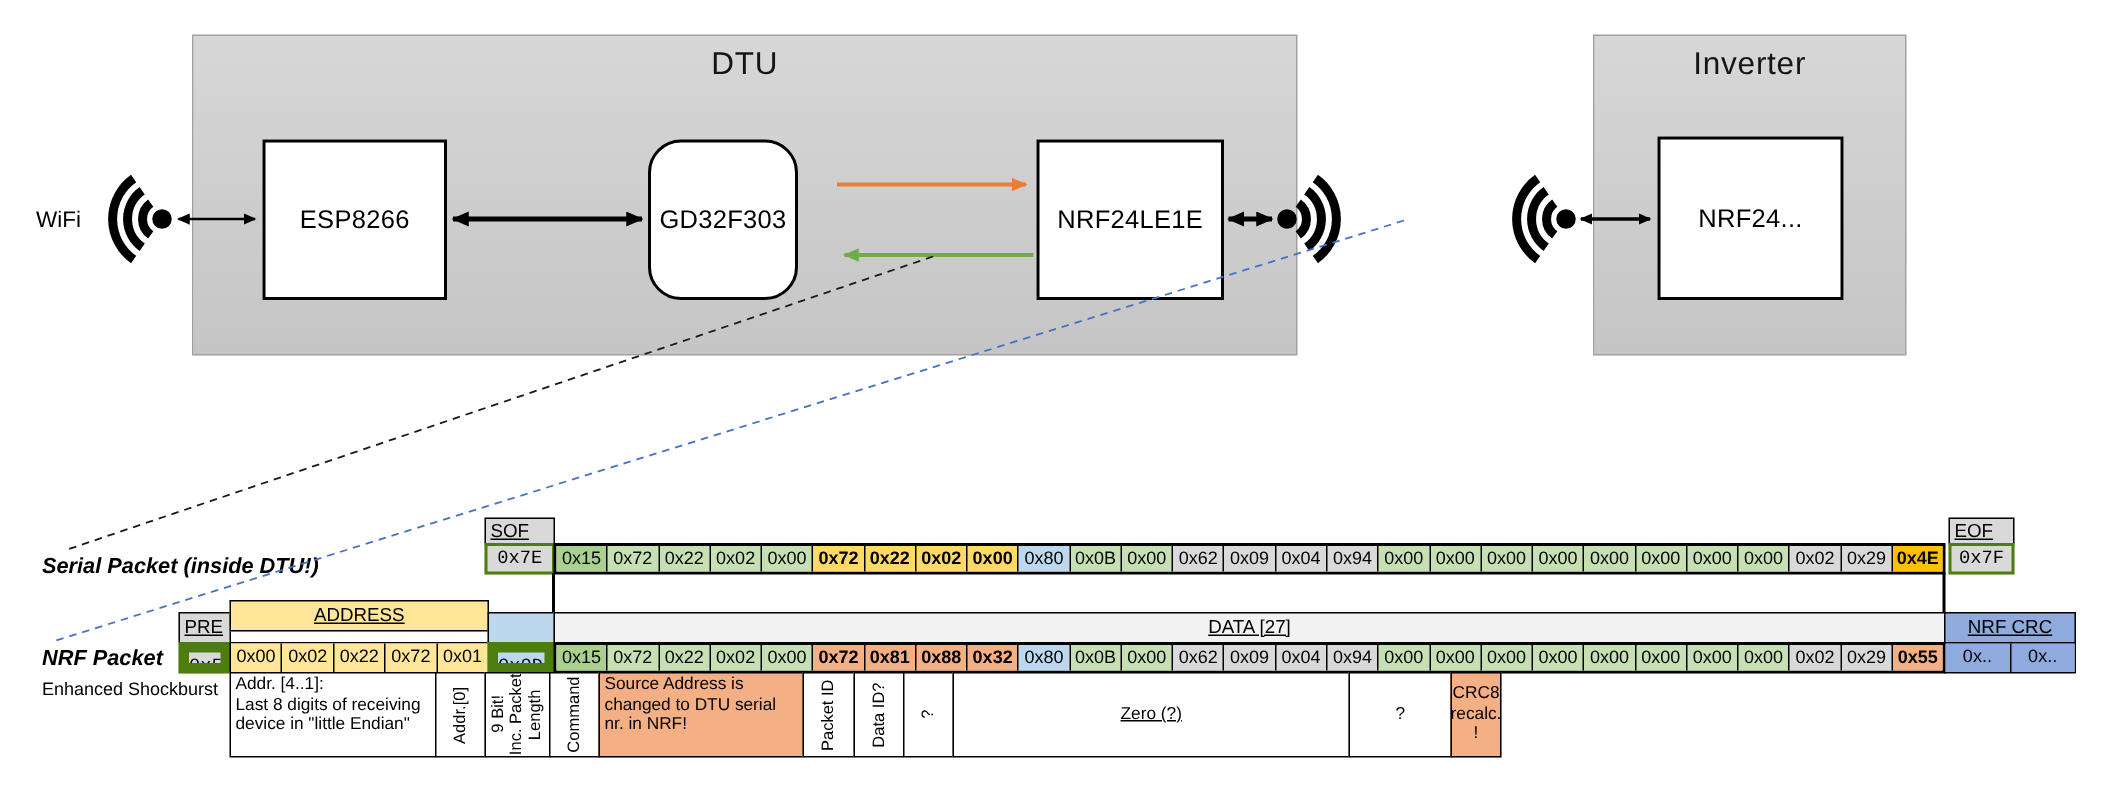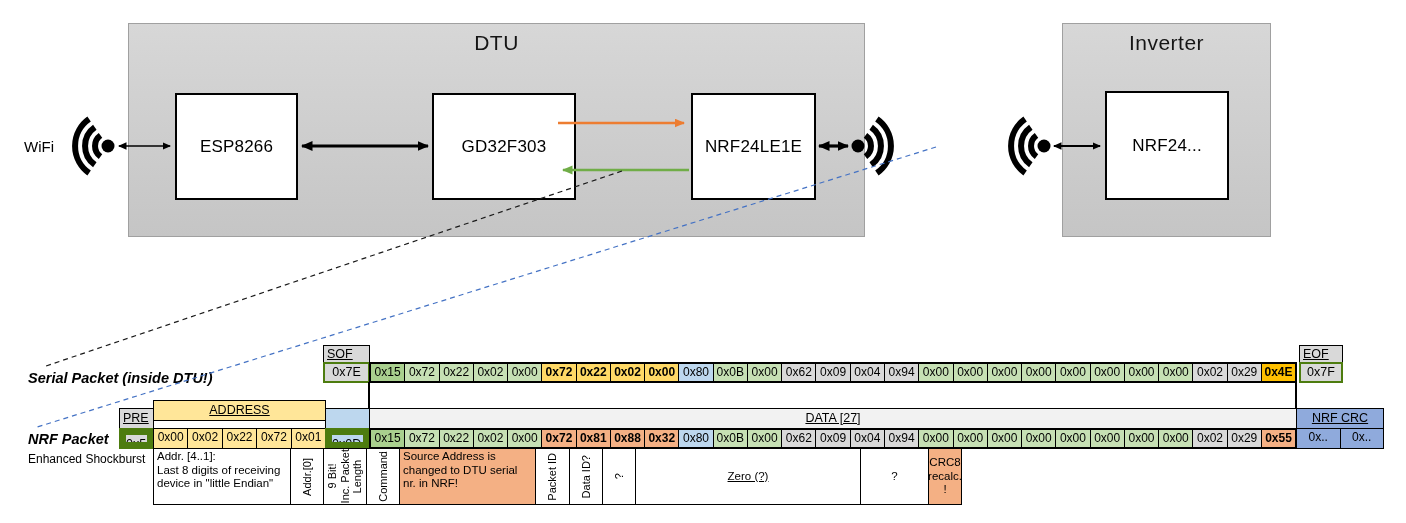--- a/index.html
+++ b/index.html
@@ -31,21 +31,21 @@
   .rowlabel { position:absolute; font-weight:bold; font-style:italic; font-size:14.5px; white-space:nowrap; }
   .sublabel { position:absolute; font-size:12px; white-space:nowrap; }
 
   .hdr {
     position:absolute; box-sizing:border-box; border:1px solid #000;
     font-size:12.5px; line-height:17px; padding-left:3px; white-space:nowrap; overflow:hidden;text-decoration:underline;
   }
   .hdr.center { text-align:center; padding-left:0; }
   .cell1 {
     position:absolute; box-sizing:border-box; border:7px solid #4d7c0f;
-    font-size:12.5px; line-height:18px; text-align:center; overflow:hidden;
+    font-size:12.5px; line-height:18px; text-align:center; overflow:hidden;font-family:Liberation Mono, monospace;
   }
   .strip {
     position:absolute; box-sizing:border-box; border:2px solid #000;
     display:flex; align-items:stretch;
   }
   .bcell {
     flex:1 1 0; border-left:1px solid #000; box-sizing:border-box;
     font-size:12px; line-height:16px; text-align:center; white-space:nowrap; overflow:hidden;
   }
   .bcell:first-child { border-left:none; }
@@ -87,21 +87,21 @@
 
 <div class="wifi-label abs" style="left:24px; top:138px;">WiFi</div>
 
 <div class="panel" style="left:128px; top:23px; width:737px; height:214px;">
   <div class="panel-title">DTU</div>
 </div>
 
 <div class="module" style="left:175px; top:93px; width:123px; height:107px;">
   <span>ESP8266</span>
 </div>
-<div class="module" style="left:432px; top:93px; width:144px; height:107px;">
+<div class="module" style="left:432px; top:93px; width:100px; height:107px;border-radius:22px;">
   <span>GD32F303</span>
 </div>
 <div class="module" style="left:691px; top:93px; width:125px; height:107px;">
   <span>NRF24LE1E</span>
 </div>
 
 <div class="panel" style="left:1062px; top:23px; width:209px; height:214px;">
   <div class="panel-title">Inverter</div>
 </div>
 <div class="module" style="left:1105px; top:91px; width:124px; height:109px;">
@@ -209,21 +209,21 @@
     <div class="anno vert" style="width: 44px;"><span>9 Bit!
 Inc. Packet
 Length</span></div>
     <div class="anno vert" style="width: 34px;"><span>Command</span></div>
     <div class="anno bg-o left" style="width: 137px;"><span>Source Address is
 changed to DTU serial
 nr. in NRF!</span></div>
     <div class="anno vert" style="width: 35px;"><span>Packet ID</span></div>
     <div class="anno vert" style="width: 34px;"><span>Data ID?</span></div>
     <div class="anno vert" style="width: 34px;"><span>?</span></div>
-    <div class="anno" style="width: 226px; text-decoration: underline;"><span>Zero (?)</span></div>
+    <div class="anno" style="width: 265px; text-decoration: underline;"><span>Zero (?)</span></div>
     <div class="anno" style="width: 69px;"><span>?</span></div>
     <div class="anno bg-o" style="width: 34px;"><span>CRC8
 recalc.
 !</span></div>
   </div>
 
 <svg class="overlay" width="1406" height="523" viewBox="0 0 1406 523">
   <defs>
     <marker id="ab" markerUnits="userSpaceOnUse" markerWidth="13" markerHeight="12" refX="10.5" refY="5" orient="auto-start-reverse">
       <path d="M0,0 L11.5,5 L0,10 z" fill="#000"></path>

